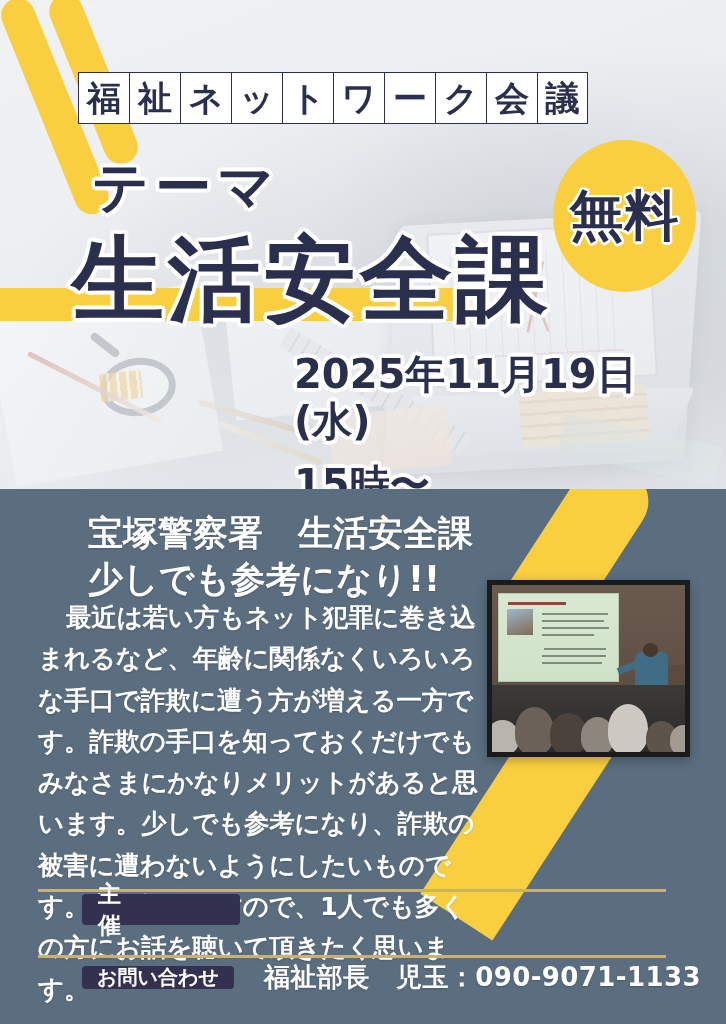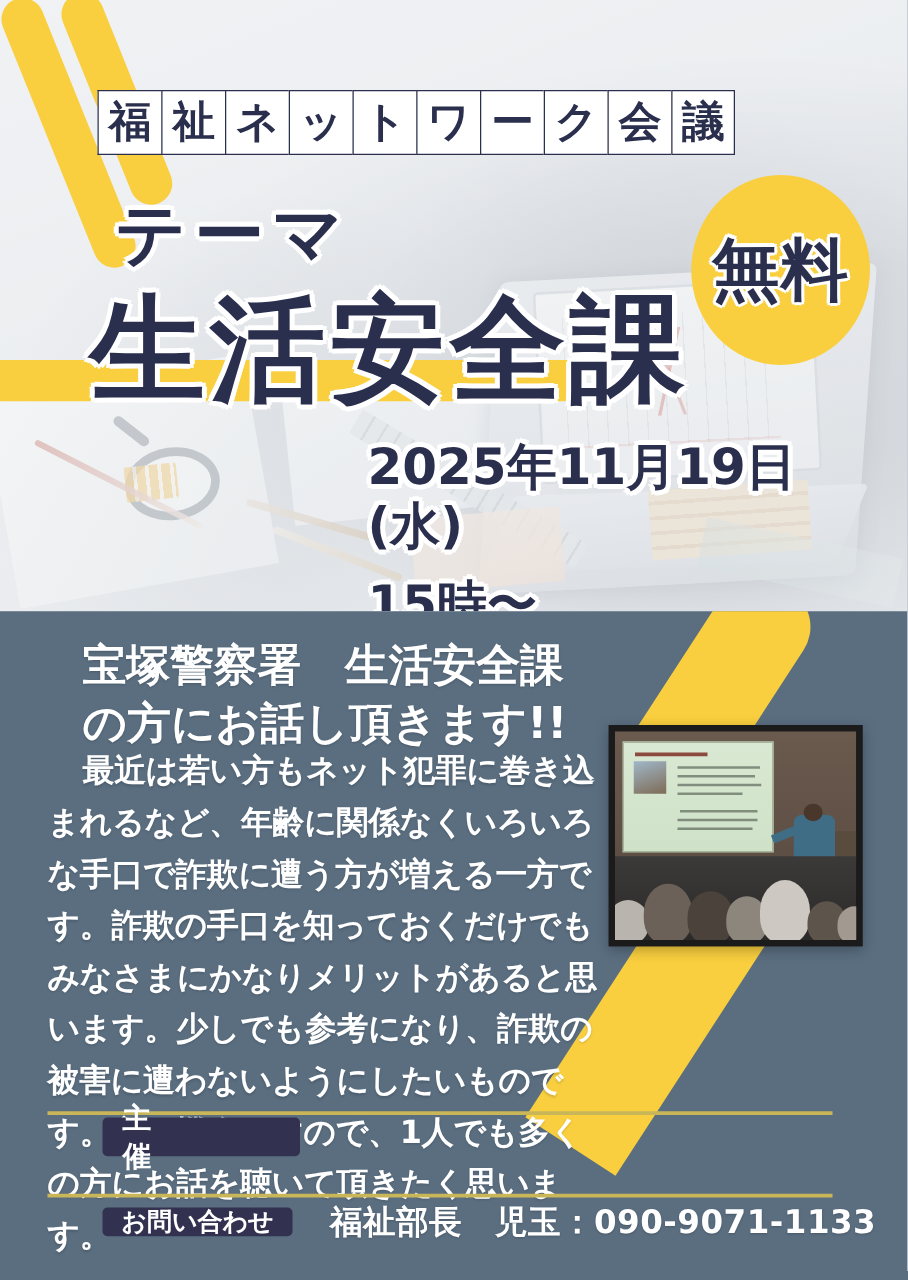--- a/index.html
+++ b/index.html
@@ -136,21 +136,21 @@
   }
   .diag{position:absolute;background:#f9cf3f;}
   .diag-1{left:596px;top:-40px;width:78px;height:200px;transform:rotate(33deg);
     transform-origin:top left;border-radius:34px;}
   .diag-2{left:600px;top:128px;width:86px;height:330px;transform:rotate(33deg);
     transform-origin:top left;}
 
   .lead{position:absolute;left:66px;top:21px;color:#ffffff;font-weight:bold;
     font-size:35px;line-height:1.32;letter-spacing:0px;
     text-shadow:0 1px 2px rgba(0,0,0,.18);}
-  .lead div{white-space:nowrap;}
+  .lead div{white-space:nowrap;margin-left:22px;}
 
   .body-copy{position:absolute;left:38px;top:108px;width:452px;color:#ffffff;
     font-size:25.5px;line-height:1.62;font-weight:bold;letter-spacing:-.2px;
     text-shadow:0 1px 2px rgba(0,0,0,.16);}
   .body-copy p{margin:0;text-indent:1.1em;}
 
   
   .photo{position:absolute;left:487px;top:91px;width:203px;height:177px;
     background:#1b1b1b;border:5px solid #1b1b1b;box-sizing:border-box;overflow:hidden;
     box-shadow:0 3px 10px rgba(0,0,0,.28);}
@@ -251,21 +251,21 @@
     </div>
   </div>
 
   <div class="blue">
 
     <div class="diag diag-1"></div>
     <div class="diag diag-2"></div>
 
     <div class="lead">
       <div>宝塚警察署　生活安全課</div>
-      <div>の方にお話し頂きます!!</div>
+      <div>少しでも参考になり!!</div>
     </div>
 
     <div class="photo">
       <div class="ph-wall"></div>
       <div class="ph-slide">
         <div class="ph-slide-title"></div>
         <div class="ph-slide-img"></div>
         <div class="ph-ln" style="left:36%;top:22%;width:55%;"></div>
         <div class="ph-ln" style="left:36%;top:30%;width:52%;"></div>
         <div class="ph-ln" style="left:36%;top:38%;width:56%;"></div>

